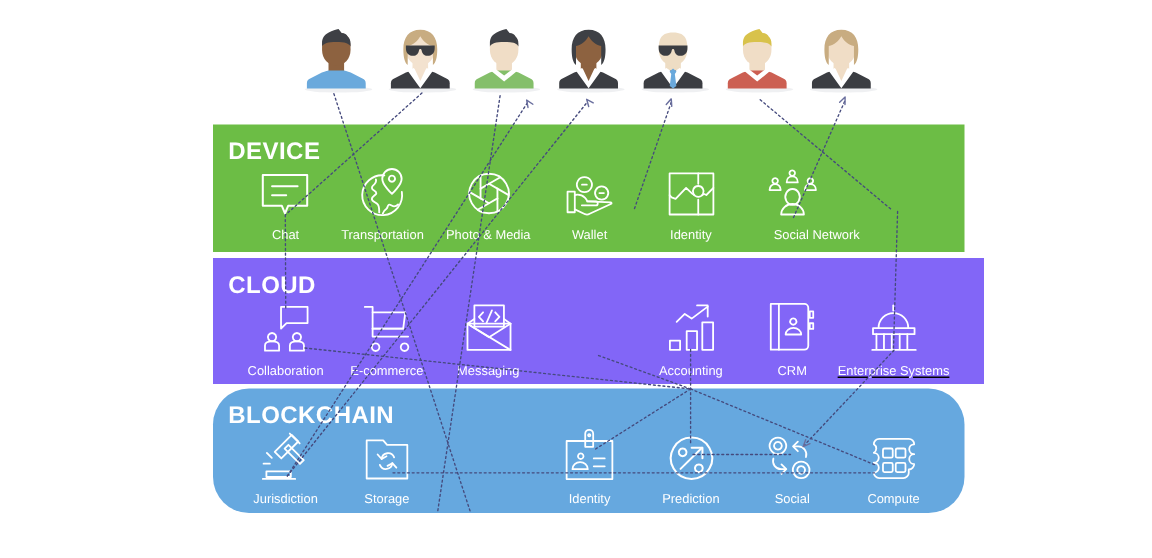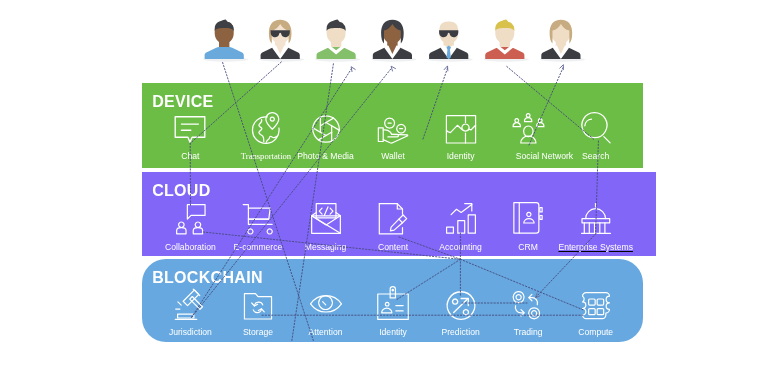--- a/index.html
+++ b/index.html
@@ -90,21 +90,21 @@
   <div class="item" style="left: 48.4px; top: 26.3px;">
         <div class="ic">
           <svg width="31.00" height="27.50" viewBox="0 0 31 27.5">
             <path d="M0.7 0.7 H30.3 V21.2 H17.6 L15.5 26.3 L13.4 21.2 H0.7 Z" fill="none" stroke="#fff" stroke-width="1.35" stroke-linejoin="round" stroke-linecap="round"></path>
             <path d="M6.9 8.1 H23.9" fill="none" stroke="#fff" stroke-width="1.35" stroke-linejoin="round" stroke-linecap="round"></path>
             <path d="M6.9 14.2 H16.3" fill="none" stroke="#fff" stroke-width="1.35" stroke-linejoin="round" stroke-linecap="round"></path>
           </svg>
         </div>
         <div class="lb">Chat</div>
       </div>
-      <div class="item" style="left: 124px; top: 26.3px; font-family: Liberation Serif, serif;">
+      <div class="item" style="left: 113px; top: 26.3px;">
         <div class="ic">
           <svg width="26.80" height="31.00" viewBox="0 0 26.8 31">
             <path d="M14.6 4.9 A13.3 13.3 0 1 0 26.3 16.0" fill="none" stroke="#fff" stroke-width="1.25" stroke-linejoin="round" stroke-linecap="round"></path>
             <path d="M19.7 0.65 A6.45 6.45 0 0 0 13.25 7.1 C13.25 11.35 19.7 17.2 19.7 17.2 C19.7 17.2 26.15 11.35 26.15 7.1 A6.45 6.45 0 0 0 19.7 0.65 Z" fill="none" stroke="#fff" stroke-width="1.25" stroke-linejoin="round" stroke-linecap="round"></path>
             <path d="M19.7 5.05 A2.05 2.05 0 1 0 19.71 5.05 Z" fill="none" stroke="#fff" stroke-width="1.25" stroke-linejoin="round" stroke-linecap="round"></path>
             <path d="M9.0 7.6 C9.6 9.4 8.0 11.0 6.9 11.9 C6.0 12.7 6.3 14.1 7.3 14.7 C8.3 15.3 9.3 15.8 9.3 16.8 C9.3 18.1 6.3 18.8 6.3 20.6 C6.3 22.2 9.0 23.0 10.2 24.2 C11.3 25.3 11.2 27.6 11.2 29.6" fill="none" stroke="#fff" stroke-width="1.25" stroke-linejoin="round" stroke-linecap="round"></path>
             <path d="M13.6 30.3 C14.0 28.9 14.8 28.0 15.9 27.3 C17.0 26.6 16.6 25.0 17.6 24.5 C18.6 24.0 19.9 25.6 21.1 25.6 C22.0 25.6 23.2 25.0 23.8 24.3" fill="none" stroke="#fff" stroke-width="1.25" stroke-linejoin="round" stroke-linecap="round"></path>
           </svg>
         </div>
         <div class="lb">Transportation</div>
@@ -159,30 +159,20 @@
             <path d="M4.5 5.7 A1.85 1.85 0 1 0 4.51 5.7 Z" fill="none" stroke="#fff" stroke-width="1.2" stroke-linejoin="round" stroke-linecap="round"></path>
             <path d="M0.8 13.7 C0.8 11.1 2.5 9.7 4.5 9.7 C6.5 9.7 8.2 11.1 8.2 13.7 Z" fill="none" stroke="#fff" stroke-width="1.2" stroke-linejoin="round" stroke-linecap="round"></path>
             <path d="M28.0 5.7 A1.85 1.85 0 1 0 28.01 5.7 Z" fill="none" stroke="#fff" stroke-width="1.2" stroke-linejoin="round" stroke-linecap="round"></path>
             <path d="M24.3 13.7 C24.3 11.1 26.0 9.7 28.0 9.7 C30.0 9.7 31.7 11.1 31.7 13.7 Z" fill="none" stroke="#fff" stroke-width="1.2" stroke-linejoin="round" stroke-linecap="round"></path>
             <path d="M16.1 13.0 A4.8 5.3 0 1 0 16.11 13.0 Z" fill="none" stroke="#fff" stroke-width="1.2" stroke-linejoin="round" stroke-linecap="round"></path>
             <path d="M8.5 30.0 A7.6 7.0 0 0 1 23.7 30.0 Z" fill="none" stroke="#fff" stroke-width="1.2" stroke-linejoin="round" stroke-linecap="round"></path>
           </svg>
         </div>
         <div class="lb">Social Network</div>
       </div>
-      <div class="item" style="left: 453.7px; top: 26.3px;">
-        <div class="ic">
-          <svg width="29.50" height="30.90" viewBox="0 0 29.5 30.9">
-            <path d="M13.2 0.65 A12.55 12.55 0 1 0 13.21 0.65 Z" fill="none" stroke="#fff" stroke-width="1.25" stroke-linejoin="round" stroke-linecap="round"></path>
-            <path d="M3.6 13.8 A7.3 7.3 0 0 1 10.2 7.2" fill="none" stroke="#fff" stroke-width="1.25" stroke-linejoin="round" stroke-linecap="round"></path>
-            <path d="M22.6 24.6 L28.85 30.85" fill="none" stroke="#fff" stroke-width="1.25" stroke-linejoin="round" stroke-linecap="round"></path>
-          </svg>
-        </div>
-        <div class="lb">Search</div>
-      </div>
     </div>
   <div class="band" id="band-cloud">
     <div class="band-title">CLOUD</div>
   <div class="item" style="left: 48.4px; top: 28px;">
         <div class="ic">
           <svg width="27.90" height="30.30" viewBox="0 0 27.9 30.3">
             <path d="M11.3 0.6 H29.0 V11.4 H15.0 L11.3 15.0 Z" fill="none" stroke="#fff" stroke-width="1.2" stroke-linejoin="round" stroke-linecap="round"></path>
             <path d="M5.3 18.0 A2.75 2.75 0 1 0 5.31 18.0 Z" fill="none" stroke="#fff" stroke-width="1.2" stroke-linejoin="round" stroke-linecap="round"></path>
             <path d="M0.6 29.8 V26.4 C0.6 24.6 2.7 23.6 5.3 23.6 C7.9 23.6 10.0 24.6 10.0 26.4 V29.8 Z" fill="none" stroke="#fff" stroke-width="1.2" stroke-linejoin="round" stroke-linecap="round"></path>
             <path d="M21.9 18.0 A2.75 2.75 0 1 0 21.91 18.0 Z" fill="none" stroke="#fff" stroke-width="1.2" stroke-linejoin="round" stroke-linecap="round"></path>
@@ -211,32 +201,20 @@
             <path d="M0.6 12.8 H29.3 V30.3 H0.6 Z" fill="none" stroke="#fff" stroke-width="1.2" stroke-linejoin="round" stroke-linecap="round"></path>
             <path d="M0.6 12.8 L29.3 30.3" fill="none" stroke="#fff" stroke-width="1.2" stroke-linejoin="round" stroke-linecap="round"></path>
             <path d="M0.6 12.8 L15.0 21.9 L29.3 12.8" fill="none" stroke="#fff" stroke-width="1.2" stroke-linejoin="round" stroke-linecap="round"></path>
             <path d="M11.0 5.2 L8.2 8.2 L11.0 11.2" fill="none" stroke="#fff" stroke-width="1.2" stroke-linejoin="round" stroke-linecap="round"></path>
             <path d="M19.1 5.2 L21.9 8.2 L19.1 11.2" fill="none" stroke="#fff" stroke-width="1.2" stroke-linejoin="round" stroke-linecap="round"></path>
             <path d="M16.9 3.9 L13.2 12.5" fill="none" stroke="#fff" stroke-width="1.2" stroke-linejoin="round" stroke-linecap="round"></path>
           </svg>
         </div>
         <div class="lb">Messaging</div>
       </div>
-      <div class="item" style="left: 251.05px; top: 28px;">
-        <div class="ic">
-          <svg width="28.60" height="31.50" viewBox="0 0 28.6 31.5">
-            <path d="M0.6 0.6 H18.6 L23.8 6.0 V11.2" fill="none" stroke="#fff" stroke-width="1.2" stroke-linejoin="round" stroke-linecap="round"></path>
-            <path d="M0.6 0.6 V30.9 H23.8 V24.6" fill="none" stroke="#fff" stroke-width="1.2" stroke-linejoin="round" stroke-linecap="round"></path>
-            <path d="M18.6 0.6 V6.0 H23.8" fill="none" stroke="#fff" stroke-width="1.2" stroke-linejoin="round" stroke-linecap="round"></path>
-            <path d="M20.2 16.2 L24.4 12.0 L28.0 15.6 L23.8 19.8 Z" fill="none" stroke="#fff" stroke-width="1.2" stroke-linejoin="round" stroke-linecap="round"></path>
-            <path d="M20.2 16.2 L12.4 24.1 L11.7 27.8 L15.4 27.1 L23.8 19.8" fill="none" stroke="#fff" stroke-width="1.2" stroke-linejoin="round" stroke-linecap="round"></path>
-          </svg>
-        </div>
-        <div class="lb">Content</div>
-      </div>
       <div class="item" style="left: 318.6px; top: 28px;">
         <div class="ic">
           <svg width="30.00" height="30.80" viewBox="0 0 30 30.8">
             <path d="M5.1 11.6 L10.5 6.3 L15.1 9.4 L25.8 1.4" fill="none" stroke="#fff" stroke-width="1.2" stroke-linejoin="round" stroke-linecap="round"></path>
             <path d="M18.7 0.6 H25.8 V8.0" fill="none" stroke="#fff" stroke-width="1.2" stroke-linejoin="round" stroke-linecap="round"></path>
             <path d="M0.6 24.1 H7.4 V30.2 H0.6 Z" fill="none" stroke="#fff" stroke-width="1.2" stroke-linejoin="round" stroke-linecap="round"></path>
             <path d="M11.8 17.7 H18.7 V30.2 H11.8 Z" fill="none" stroke="#fff" stroke-width="1.2" stroke-linejoin="round" stroke-linecap="round"></path>
             <path d="M22.2 11.9 H29.4 V30.2 H22.2 Z" fill="none" stroke="#fff" stroke-width="1.2" stroke-linejoin="round" stroke-linecap="round"></path>
           </svg>
         </div>
@@ -288,30 +266,20 @@
         <div class="ic">
           <svg width="28.30" height="26.60" viewBox="0 0 28.3 26.6">
             <path d="M0.6 0.6 H11.6 L14.2 3.6 H27.7 V26.0 H0.6 Z" fill="none" stroke="#fff" stroke-width="1.2" stroke-linejoin="round" stroke-linecap="round"></path>
             <path d="M10.6 13.0 A4.3 4.3 0 0 1 18.9 11.9" fill="none" stroke="#fff" stroke-width="1.2" stroke-linejoin="round" stroke-linecap="round"></path>
             <path d="M7.9 10.0 L10.6 13.0 L13.8 11.2" fill="none" stroke="#fff" stroke-width="1.2" stroke-linejoin="round" stroke-linecap="round"></path>
             <path d="M17.7 15.8 A4.3 4.3 0 0 1 9.4 16.9" fill="none" stroke="#fff" stroke-width="1.2" stroke-linejoin="round" stroke-linecap="round"></path>
             <path d="M20.4 18.8 L17.7 15.8 L14.5 17.6" fill="none" stroke="#fff" stroke-width="1.2" stroke-linejoin="round" stroke-linecap="round"></path>
           </svg>
         </div>
         <div class="lb">Storage</div>
-      </div>
-      <div class="item" style="left: 183.5px; top: 26.5px;">
-        <div class="ic">
-          <svg width="32.30" height="17.60" viewBox="0 0 32.3 17.6" style="margin-bottom: 6.8px;">
-            <path d="M0.65 8.8 C5.0 2.7 10.5 0.6 16.15 0.6 C21.8 0.6 27.3 2.7 31.65 8.8 C27.3 14.9 21.8 17.0 16.15 17.0 C10.5 17.0 5.0 14.9 0.65 8.8 Z" fill="none" stroke="#fff" stroke-width="1.2" stroke-linejoin="round" stroke-linecap="round"></path>
-            <path d="M15.7 0.9 A6.8 6.8 0 1 0 15.71 0.9 Z" fill="none" stroke="#fff" stroke-width="1.2" stroke-linejoin="round" stroke-linecap="round"></path>
-            <path d="M12.8 6.6 L15.9 9.9" fill="none" stroke="#fff" stroke-width="1.2" stroke-linejoin="round" stroke-linecap="round"></path>
-          </svg>
-        </div>
-        <div class="lb">Attention</div>
       </div>
       <div class="item" style="left: 251.05px; top: 26.5px;">
         <div class="ic">
           <svg width="31.70" height="34.00" viewBox="0 0 31.7 34">
             <path d="M13.0 3.2 A2.65 2.65 0 0 1 18.3 3.2 V11.9 H13.0 Z" fill="none" stroke="#fff" stroke-width="1.2" stroke-linejoin="round" stroke-linecap="round"></path>
             <path d="M15.65 3.4 A0.75 0.75 0 1 0 15.66 3.4 Z" fill="none" stroke="#fff" stroke-width="1.2" stroke-linejoin="round" stroke-linecap="round"></path>
             <path d="M0.6 8.0 H31.1 V33.4 H0.6 Z" fill="none" stroke="#fff" stroke-width="1.2" stroke-linejoin="round" stroke-linecap="round"></path>
             <path d="M10.0 16.3 A1.85 1.85 0 1 0 10.01 16.3 Z" fill="none" stroke="#fff" stroke-width="1.2" stroke-linejoin="round" stroke-linecap="round"></path>
             <path d="M4.5 26.8 A5.1 4.7 0 0 1 14.7 26.8 Z" fill="none" stroke="#fff" stroke-width="1.2" stroke-linejoin="round" stroke-linecap="round"></path>
             <path d="M18.7 19.6 H26.0" fill="none" stroke="#fff" stroke-width="1.2" stroke-linejoin="round" stroke-linecap="round"></path>
@@ -338,21 +306,21 @@
             <path d="M6.1 0.7 A5.5 5.5 0 1 0 6.11 0.7 Z" fill="none" stroke="#fff" stroke-width="1.2" stroke-linejoin="round" stroke-linecap="round"></path>
             <path d="M6.1 3.6 A2.6 2.6 0 1 0 6.11 3.6 Z" fill="none" stroke="#fff" stroke-width="1.2" stroke-linejoin="round" stroke-linecap="round"></path>
             <path d="M21.6 16.8 A5.5 5.5 0 1 0 21.61 16.8 Z" fill="none" stroke="#fff" stroke-width="1.2" stroke-linejoin="round" stroke-linecap="round"></path>
             <path d="M21.6 19.7 A2.6 2.6 0 1 0 21.61 19.7 Z" fill="none" stroke="#fff" stroke-width="1.2" stroke-linejoin="round" stroke-linecap="round"></path>
             <path d="M24.8 13.7 A5.4 5.4 0 0 0 19.6 6.6 L16.8 6.6" fill="none" stroke="#fff" stroke-width="1.2" stroke-linejoin="round" stroke-linecap="round"></path>
             <path d="M19.4 3.4 L16.2 6.6 L19.4 9.8" fill="none" stroke="#fff" stroke-width="1.2" stroke-linejoin="round" stroke-linecap="round"></path>
             <path d="M3.1 14.7 A5.4 5.4 0 0 0 8.3 21.8 L11.1 21.8" fill="none" stroke="#fff" stroke-width="1.2" stroke-linejoin="round" stroke-linecap="round"></path>
             <path d="M8.5 25.0 L11.7 21.8 L8.5 18.6" fill="none" stroke="#fff" stroke-width="1.2" stroke-linejoin="round" stroke-linecap="round"></path>
           </svg>
         </div>
-        <div class="lb">Trading</div>
+        <div class="lb">Social</div>
       </div>
       <div class="item" style="left: 453.7px; top: 26.5px;">
         <div class="ic">
           <svg width="28.10" height="27.30" viewBox="0 0 28.1 27.3">
             <path d="M4.2 0.6 H23.9 A3.6 3.6 0 0 1 27.5 4.2 A3.3 3.3 0 0 0 27.5 10.8 A3.3 3.3 0 0 0 27.5 17.4 A3.6 3.6 0 0 1 23.9 21.0 V23.1 A3.6 3.6 0 0 1 20.3 26.7 H4.2 A3.6 3.6 0 0 1 0.6 23.1 A3.3 3.3 0 0 0 0.6 16.5 A3.3 3.3 0 0 0 0.6 9.9 A3.3 3.3 0 0 0 0.6 4.2 A3.6 3.6 0 0 1 4.2 0.6 Z" fill="none" stroke="#fff" stroke-width="1.2" stroke-linejoin="round" stroke-linecap="round"></path>
             <path d="M7.7 7.0 H12.2 A1.0 1.0 0 0 1 13.2 8.0 V12.1 A1.0 1.0 0 0 1 12.2 13.1 H7.7 A1.0 1.0 0 0 1 6.7 12.1 V8.0 A1.0 1.0 0 0 1 7.7 7.0 Z" fill="none" stroke="#fff" stroke-width="1.2" stroke-linejoin="round" stroke-linecap="round"></path>
             <path d="M16.2 7.0 H20.7 A1.0 1.0 0 0 1 21.7 8.0 V12.1 A1.0 1.0 0 0 1 20.7 13.1 H16.2 A1.0 1.0 0 0 1 15.2 12.1 V8.0 A1.0 1.0 0 0 1 16.2 7.0 Z" fill="none" stroke="#fff" stroke-width="1.2" stroke-linejoin="round" stroke-linecap="round"></path>
             <path d="M7.7 16.6 H12.2 A1.0 1.0 0 0 1 13.2 17.6 V21.7 A1.0 1.0 0 0 1 12.2 22.7 H7.7 A1.0 1.0 0 0 1 6.7 21.7 V17.6 A1.0 1.0 0 0 1 7.7 16.6 Z" fill="none" stroke="#fff" stroke-width="1.2" stroke-linejoin="round" stroke-linecap="round"></path>
             <path d="M16.2 16.6 H20.7 A1.0 1.0 0 0 1 21.7 17.6 V21.7 A1.0 1.0 0 0 1 20.7 22.7 H16.2 A1.0 1.0 0 0 1 15.2 21.7 V17.6 A1.0 1.0 0 0 1 16.2 16.6 Z" fill="none" stroke="#fff" stroke-width="1.2" stroke-linejoin="round" stroke-linecap="round"></path>
           </svg>

